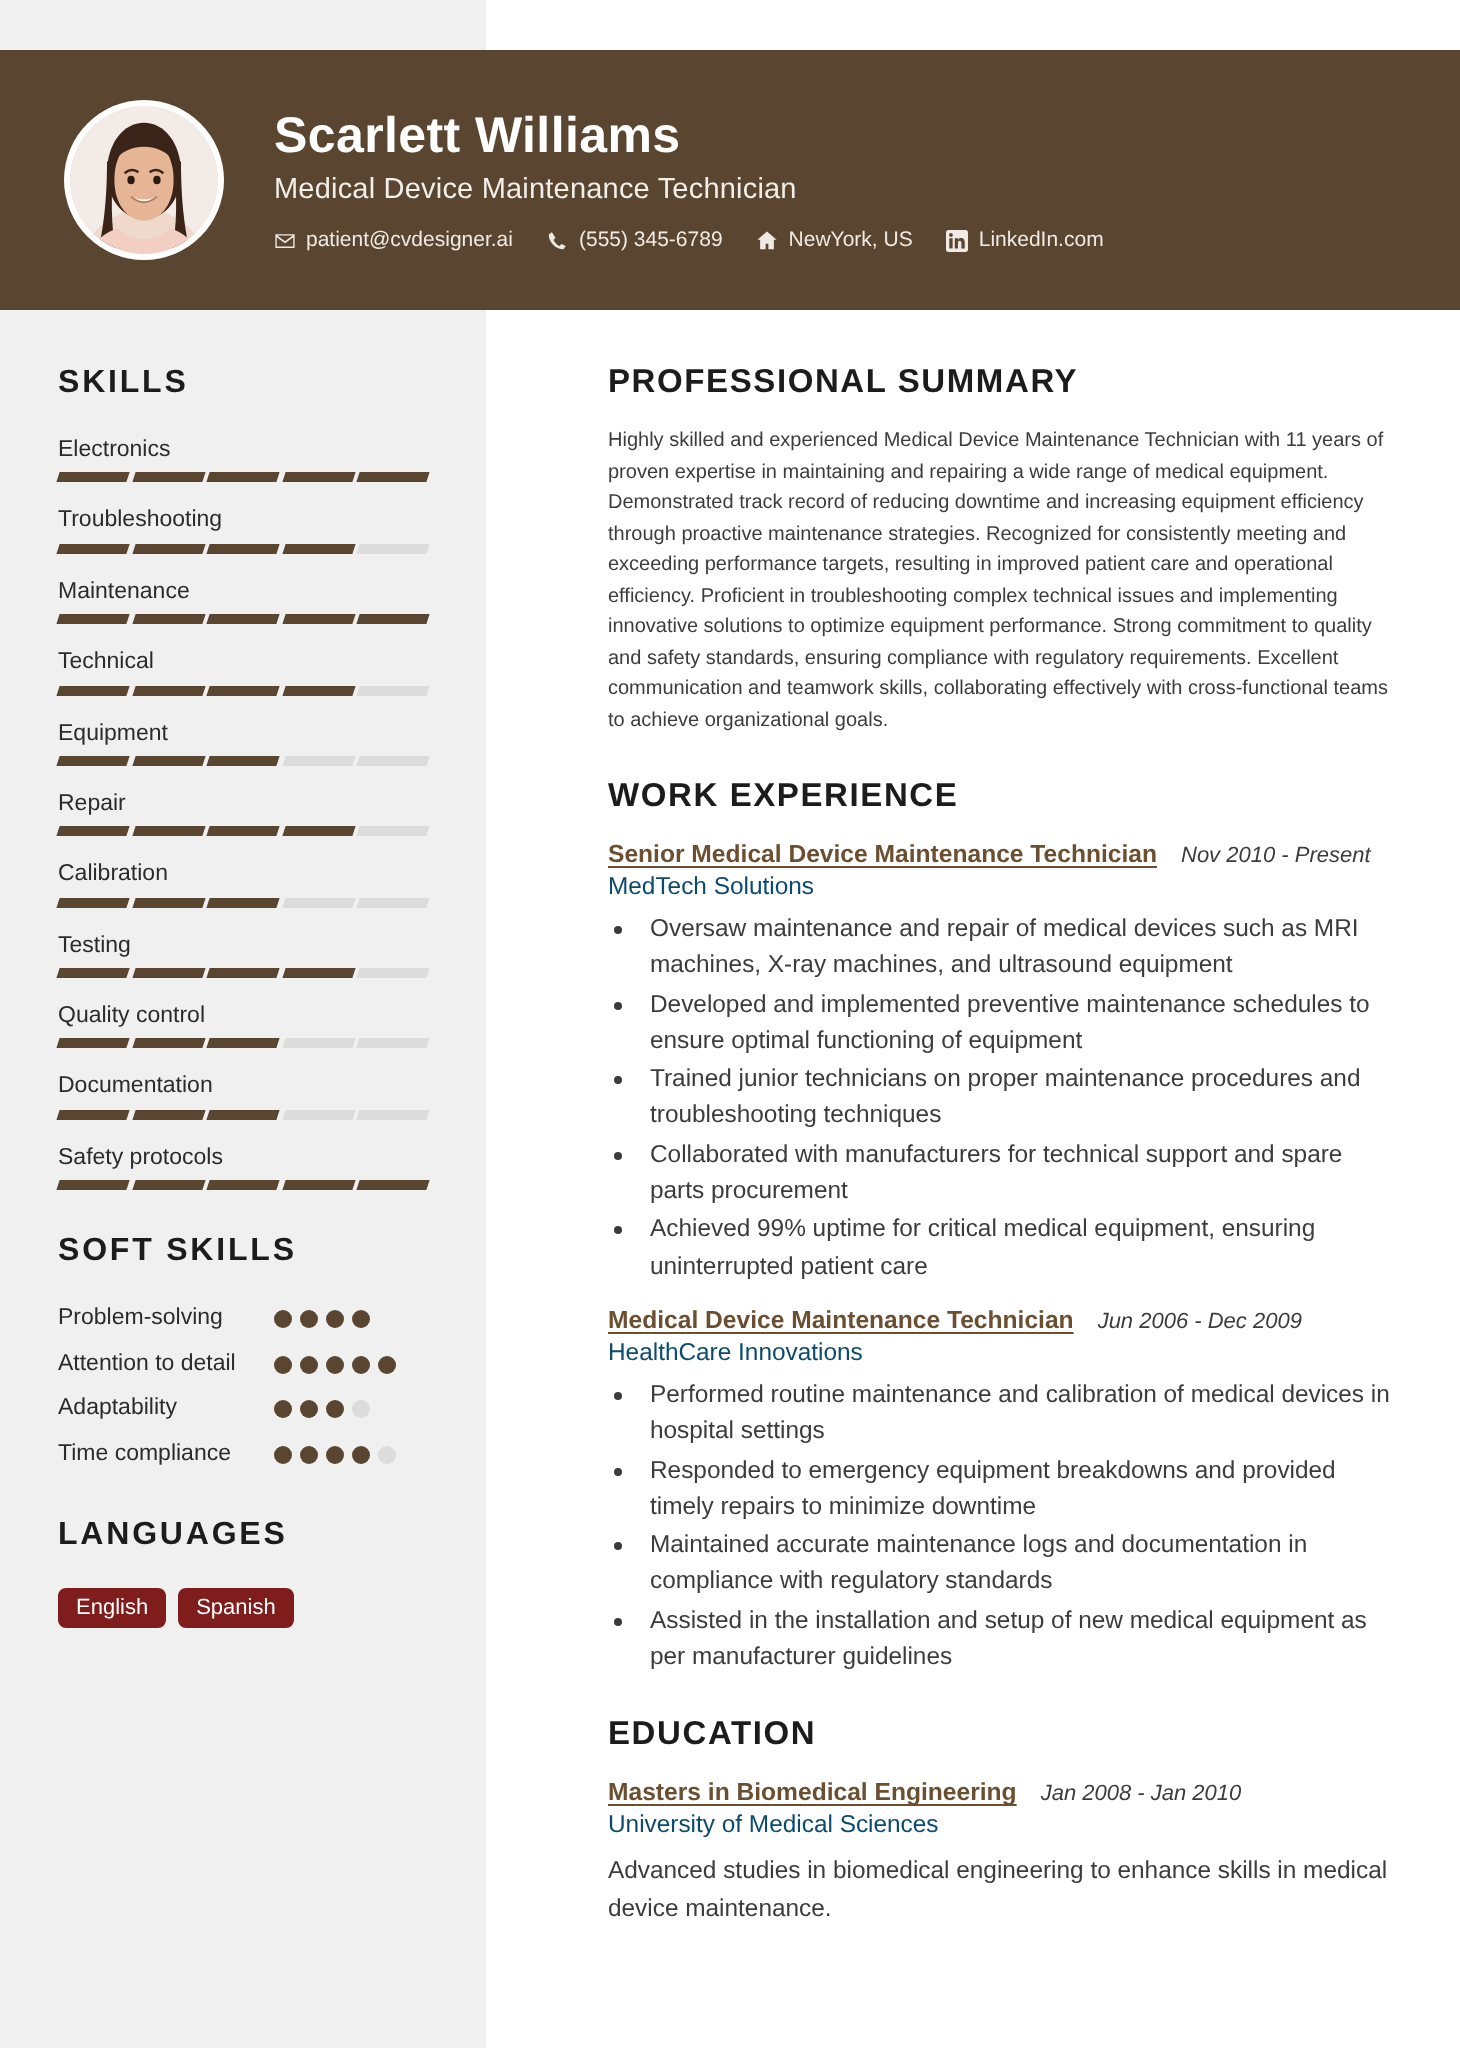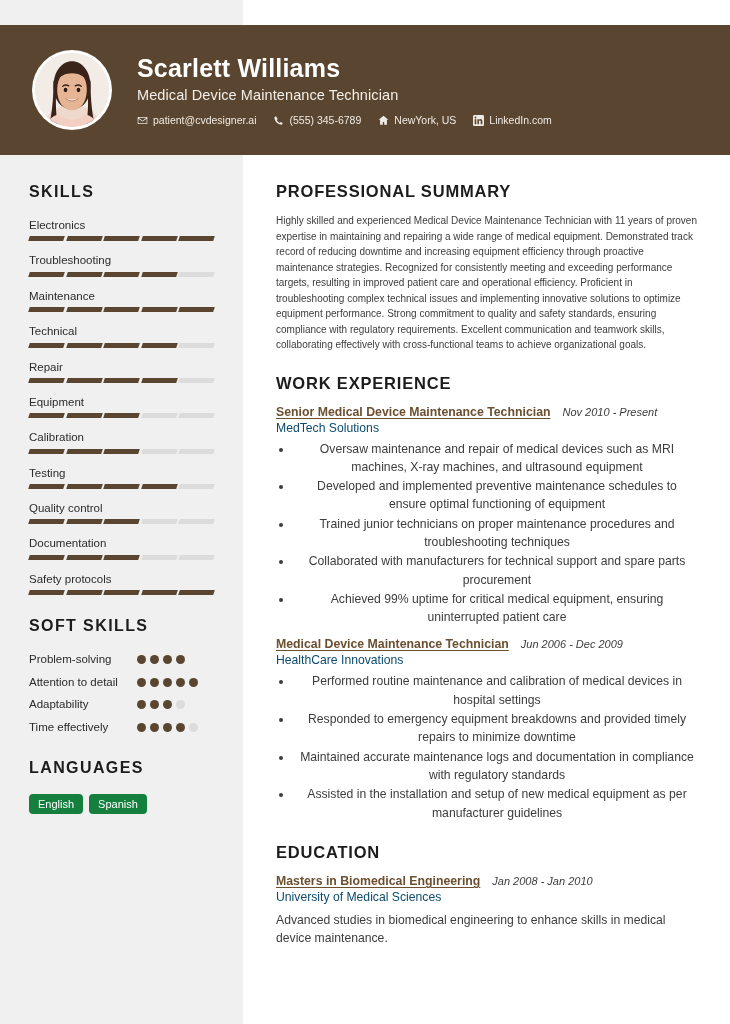--- a/index.html
+++ b/index.html
@@ -88,20 +88,21 @@
   }
   .contact svg { display: block; fill: #efeae4; }
 
   
   .body-area {
     position: absolute;
     top: 155px; left: 0;
     width: 730px;
     height: 869px;
     display: flex;
+    gap: 28px;
   }
   .sidebar {
     width: 243px;
     background: #f0f0f0;
     padding: 28px 29px 0 29px;
     flex: 0 0 243px;
   }
   .main {
     flex: 1;
     background: #ffffff;
@@ -159,21 +160,21 @@
     width: 9px;
     height: 9px;
     border-radius: 50%;
     background: #dcdcdc;
   }
   .dot.on { background: #5a4630; }
 
   .lang-block { margin-top: 24px; }
   .lang-tags { display: flex; gap: 6px; flex-wrap: wrap; }
   .lang-tag {
-    background: #15803d;
+    background: #7f1d1d;
     color: #ffffff;
     font-size: 11px;
     padding: 4px 9px;
     border-radius: 4px;
   }
 
   
   .main-heading {
     font-size: 16.5px;
     font-weight: bold;
@@ -217,21 +218,20 @@
   .bullets {
     margin: 5px 0 0 17px;
     padding: 0;
   }
   .bullets li {
     font-size: 12.2px;
     color: #3c3c3c;
     line-height: 1.5;
     margin-bottom: 1px;
     padding-left: 4px;
-    text-align: center;
   }
   .entry-desc {
     font-size: 12.2px;
     color: #3c3c3c;
     line-height: 1.5;
     margin-top: 7px;
   }
 </style>
 </head>
 <body>
@@ -359,36 +359,36 @@
           <div class="skill-name">Technical</div>
           <div class="bar">
               <span class="seg on"></span>
               <span class="seg on"></span>
               <span class="seg on"></span>
               <span class="seg on"></span>
               <span class="seg"></span>
             </div>
         </div>
         <div class="skill-row">
+          <div class="skill-name">Equipment</div>
+          <div class="bar">
+              <span class="seg on"></span>
+              <span class="seg on"></span>
+              <span class="seg on"></span>
+              <span class="seg"></span>
+              <span class="seg"></span>
+            </div>
+        </div>
+        <div class="skill-row">
           <div class="skill-name">Repair</div>
           <div class="bar">
               <span class="seg on"></span>
               <span class="seg on"></span>
               <span class="seg on"></span>
               <span class="seg on"></span>
-              <span class="seg"></span>
-            </div>
-        </div>
-        <div class="skill-row">
-          <div class="skill-name">Equipment</div>
-          <div class="bar">
-              <span class="seg on"></span>
-              <span class="seg on"></span>
-              <span class="seg on"></span>
-              <span class="seg"></span>
               <span class="seg"></span>
             </div>
         </div>
         <div class="skill-row">
           <div class="skill-name">Calibration</div>
           <div class="bar">
               <span class="seg on"></span>
               <span class="seg on"></span>
               <span class="seg on"></span>
               <span class="seg"></span>
@@ -461,21 +461,21 @@
         <div class="soft-row">
           <div class="soft-name">Adaptability</div>
           <div class="dots">
               <span class="dot on"></span>
               <span class="dot on"></span>
               <span class="dot on"></span>
               <span class="dot"></span>
             </div>
         </div>
         <div class="soft-row">
-          <div class="soft-name">Time effectively</div>
+          <div class="soft-name">Time compliance</div>
           <div class="dots">
               <span class="dot on"></span>
               <span class="dot on"></span>
               <span class="dot on"></span>
               <span class="dot on"></span>
               <span class="dot"></span>
             </div>
         </div>
       </div>
 

